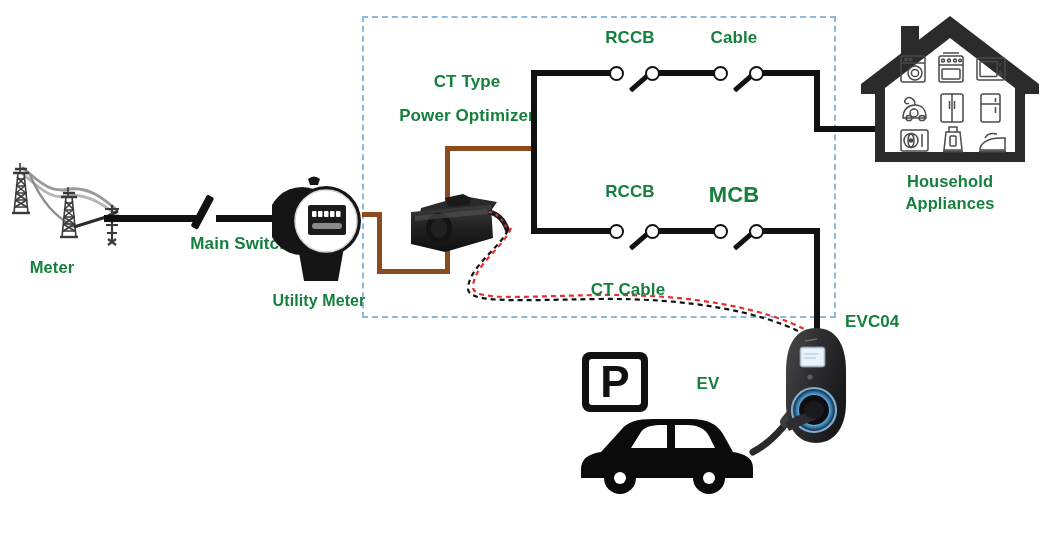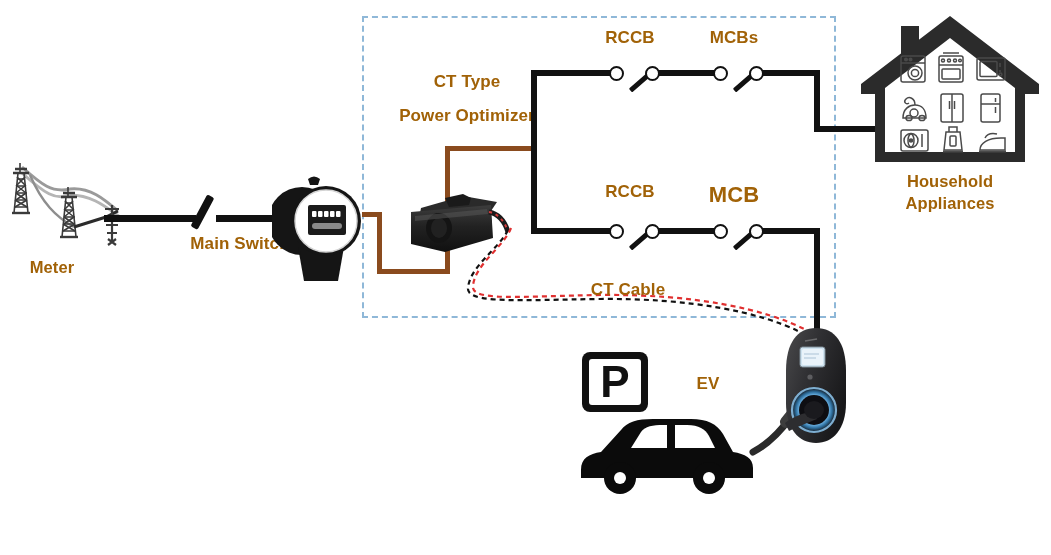--- a/index.html
+++ b/index.html
@@ -15,21 +15,21 @@
     position: relative;
     width: 1051px;
     height: 555px;
     background: #ffffff;
     overflow: hidden;
   }
   .lbl {
     position: absolute;
     font-family: "Liberation Sans", sans-serif;
     font-weight: bold;
-    color: #a16207;
+    color: #15803d;
     white-space: pre;
     line-height: 1.18;
     letter-spacing: 0.1px;
   }
   .lbl.center { text-align: center; }
 
   
   #dash-box {
     position: absolute;
     left: 362px;
@@ -165,20 +165,21 @@
       <g fill="#ffffff">
         <rect x="40" y="36" width="4.5" height="6" rx="1"></rect>
         <rect x="46" y="36" width="4.5" height="6" rx="1"></rect>
         <rect x="52" y="36" width="4.5" height="6" rx="1"></rect>
         <rect x="58" y="36" width="4.5" height="6" rx="1"></rect>
         <rect x="64" y="36" width="4.5" height="6" rx="1"></rect>
       </g>
       <rect x="40" y="48" width="30" height="6" rx="3" fill="#8a8a8a"></rect>
     </svg>
   </div>
+  <div class="lbl center" id="meter-label">Utility Meter</div>
 
   <div class="wire-brown" style="left:362px; top:212px; width:20px; height:5px;"></div>
 
   <div class="wire-brown" style="left:377px; top:212px; width:5px; height:62px;"></div>
 
   <div class="wire-brown" style="left:377px; top:269px; width:73px; height:5px;"></div>
 
   <div class="wire-brown" style="left:445px; top:146px; width:5px; height:128px;"></div>
 
   <div class="wire-brown" style="left:445px; top:146px; width:90px; height:5px;"></div>
@@ -220,21 +221,21 @@
   <div class="node" style="left:609px; top:66px;"></div>
   <div class="blade" style="left:624px; top:71px;"></div>
   <div class="node" style="left:645px; top:66px;"></div>
   <div class="lbl center" style="left:582px; top:28px; width:96px; font-size:17px;">RCCB</div>
 
   <div class="wire" style="left:658px; top:70px; width:56px; height:6px;"></div>
 
   <div class="node" style="left:713px; top:66px;"></div>
   <div class="blade" style="left:728px; top:71px;"></div>
   <div class="node" style="left:749px; top:66px;"></div>
-  <div class="lbl center" style="left:686px; top:28px; width:96px; font-size:17px;">MCBs</div>
+  <div class="lbl center" style="left:686px; top:28px; width:96px; font-size:17px;">Cable</div>
 
   <div class="wire" style="left:762px; top:70px; width:58px; height:6px;"></div>
   <div class="wire" style="left:814px; top:70px; width:6px; height:62px;"></div>
   <div class="wire" style="left:814px; top:126px; width:62px; height:6px;"></div>
 
   <div class="node" style="left:609px; top:224px;"></div>
   <div class="blade" style="left:624px; top:229px;"></div>
   <div class="node" style="left:645px; top:224px;"></div>
   <div class="lbl center" style="left:582px; top:182px; width:96px; font-size:17px;">RCCB</div>
 
@@ -400,15 +401,16 @@
       <circle cx="27" cy="50" r="2.6" fill="#5d5d60"></circle>
 
       <circle cx="31" cy="83" r="22" fill="url(#ring)"></circle>
       <circle cx="31" cy="83" r="15" fill="#0e0e12"></circle>
       <circle cx="31" cy="83" r="22" fill="none" stroke="#8fc8f0" stroke-width="2.2" opacity="0.85"></circle>
 
       <path d="M2,96 C10,90 20,86 30,84 L34,92 C24,96 14,100 6,104 z" fill="#2d2d30"></path>
       <ellipse cx="31" cy="83" rx="10" ry="9" fill="#1a1a1e"></ellipse>
     </svg>
   </div>
+  <div class="lbl" style="left:845px; top:312px; width:120px; font-size:17px;">EVC04</div>
 
 
 </div>
 
 </body></html>

